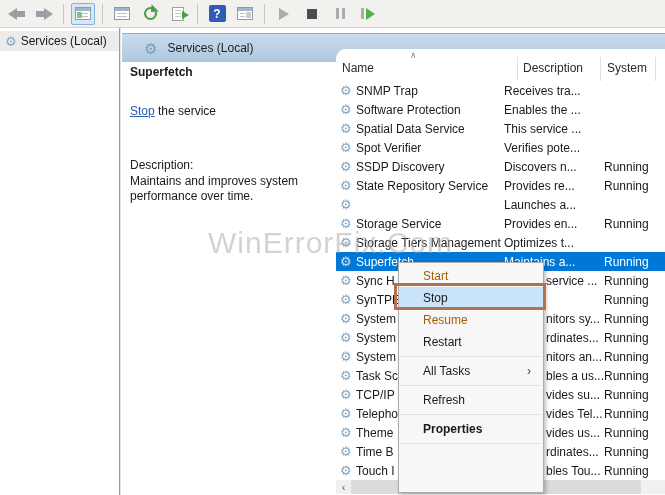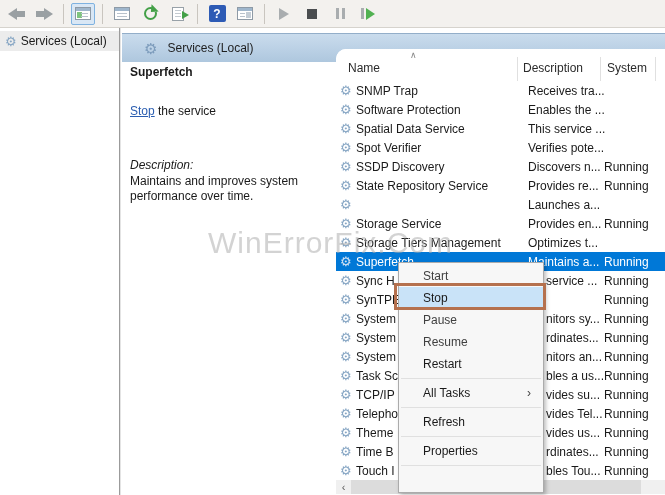--- a/index.html
+++ b/index.html
@@ -55,56 +55,56 @@
   .right-area { position:absolute; left:122px; top:28px; right:0; bottom:0; background:#fff; }
   .blue-band { position:absolute; left:0; top:5px; right:0; height:29px; background:linear-gradient(#cadced, #aec7de); border-top:1px solid #93aec9; display:flex; align-items:center; gap:10px; padding-left:22px; }
   .blue-band .title { font-size:12px; color:#1f1f1f; }
   .gear { color:#87a6c4; font-size:13px; line-height:1; }
   .gear.big { font-size:15px; color:#7d9cbc; }
 
   .detail-panel { position:absolute; left:0; top:34px; width:214px; bottom:0; background:#fff; padding:3px 8px 0 8px; }
   .detail-title { font-weight:bold; font-size:12px; margin-top:0; }
   .detail-links { margin-top:24px; line-height:17px; }
   .link { color:#2a5db0; text-decoration:underline; cursor:pointer; }
-  .detail-desc-label { margin-top:38px;font-style:italic; }
+  .detail-desc-label { margin-top:38px; }
   .detail-desc { margin-top:2px; line-height:15px; width:205px; }
 
   
   .list-card { position:absolute; left:214px; top:21px; right:0; bottom:0; background:#fff; border-top-left-radius:10px; }
   .list-header { position:absolute; left:0; top:0; right:0; height:32px; background:#fff; border-top-left-radius:10px; }
   .col-label { position:absolute; top:12px; font-size:12px; color:#2b2b2b; }
-  .col-name { left:12px; }
+  .col-name { left:6px; }
   .col-desc { left:187px; }
   .col-status { left:271px; }
   .col-tick { position:absolute; top:8px; height:24px; width:1px; background:#e0e0e0; }
   .tick1 { left:181px; } .tick2 { left:264px; } .tick3 { left:319px; }
   .sort-caret { position:absolute; left:74px; top:1px; font-size:9px; color:#8a8a8a; }
 
   .rows { position:absolute; left:0; top:32px; right:0; }
   .svc-row { position:relative; height:19px; display:flex; align-items:center; font-size:12px; }
   .svc-row .gear { position:absolute; left:4px; top:3px; }
   .svc-row .c-name { position:absolute; left:20px; white-space:nowrap; }
-  .svc-row .c-desc { position:absolute; left:192px; white-space:nowrap; }
+  .svc-row .c-desc { position:absolute; left:168px; white-space:nowrap; }
   .svc-row.shift .c-desc { left:210px;text-align:right; }
   .svc-row .c-status { position:absolute; left:268px; white-space:nowrap; }
   .svc-row.selected { background:#0078d7; color:#fff; }
   .svc-row.selected .gear { color:#cfe0f2; }
 
   .hscroll { position:absolute; left:0; bottom:1px; right:0; height:14px; background:#f0f0f0; display:flex; align-items:center; }
   .hscroll .arrow { width:15px; height:14px; display:flex; align-items:center; justify-content:center; color:#5a5a5a; font-size:11px; }
   .hscroll .thumb { height:14px; width:290px; background:#dcdcdc; }
 
   
   .watermark { position:absolute; left:208px; top:226px; font-size:30px; color:rgba(175,175,175,0.55); letter-spacing:1px; z-index:5; pointer-events:none; white-space:nowrap; }
 
   
   .ctx-menu { position:absolute; left:398px; top:262px; width:146px; height:231px; background:#f7f7f7; border:1px solid #ababab; box-shadow:2px 2px 4px rgba(0,0,0,0.25); z-index:10; padding-top:2px; }
   .menu-item { height:22px; line-height:22px; padding-left:24px; position:relative; font-size:12px; color:#1a1a1a; cursor:default; }
-  .menu-item.disabled { color:#404040; }
-  .menu-item.bold { font-weight:normal; }
+  .menu-item.disabled { color:#a16207; }
+  .menu-item.bold { font-weight:bold; }
   .menu-item.highlight { background:#c9e3f8; }
   .menu-item .sub-arrow { position:absolute; right:12px; top:0; font-size:12px; color:#444; }
   .menu-sep { height:1px; background:#e0e0e0; margin:3px 2px; }
 
   .stop-annotation { position:absolute; left:394px; top:283px; width:152px; height:27px; border:3px solid #b5714e; z-index:12; pointer-events:none; }
 </style>
 </head>
 <body>
 
 <div id="app">
@@ -342,21 +342,20 @@
         <span class="thumb"></span>
       </div>
     </div>
   </div>
 
   <div class="watermark">WinErrorFix.Com</div>
 
   <div class="ctx-menu">
       <div class="menu-item disabled">Start</div>
       <div class="menu-item highlight">Stop</div>
-      <div class="menu-item disabled">Pause</div>
       <div class="menu-item disabled">Resume</div>
       <div class="menu-item">Restart</div>
       <div class="menu-sep"></div>
       <div class="menu-item">All Tasks<span class="sub-arrow">›</span></div>
       <div class="menu-sep"></div>
       <div class="menu-item">Refresh</div>
       <div class="menu-sep"></div>
       <div class="menu-item bold">Properties</div>
       <div class="menu-sep"></div>
     </div>

